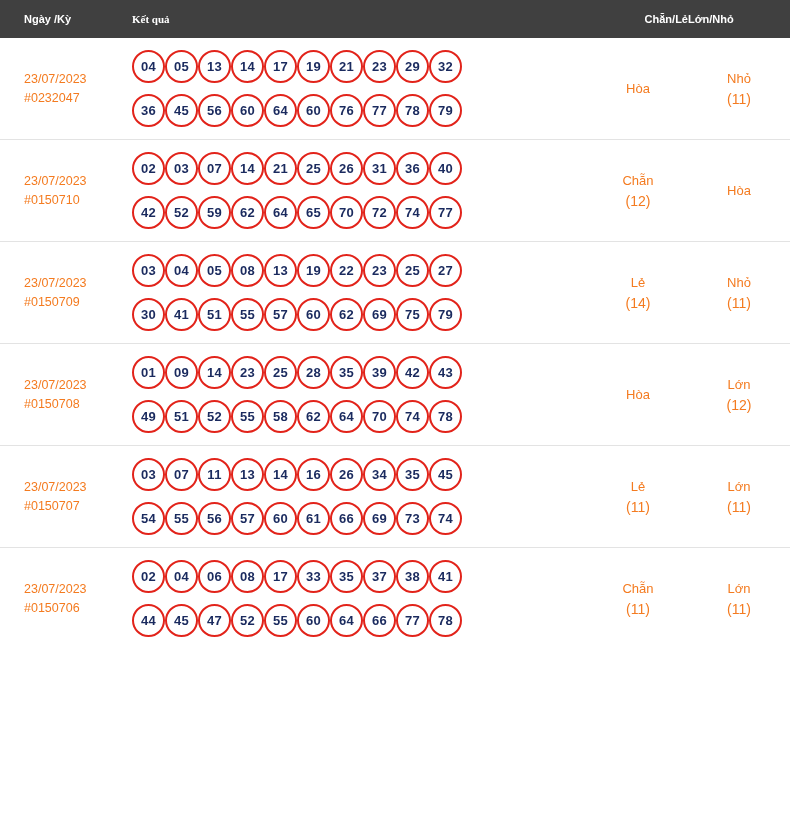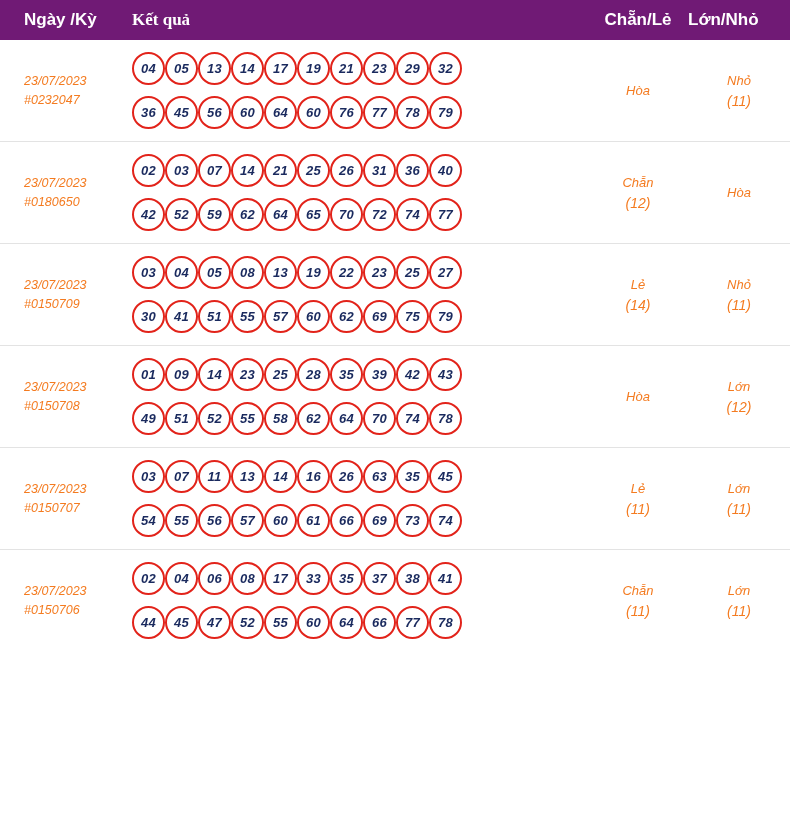--- a/index.html
+++ b/index.html
@@ -12,37 +12,36 @@
     width: 790px;
     height: 814px;
     font-family: "Liberation Sans", sans-serif;
     overflow: hidden;
   }
   .results-table {
     width: 790px;
     border-collapse: collapse;
   }
   thead th {
-    background: #701a75;
+    background: #404040;
     color: #ffffff;
-    font-size: 17px;
+    font-size: 11px;
     font-weight: bold;
     text-align: left;
     padding: 10px 0 10px 0;
     height: 38px;
     vertical-align: middle;
   }
   th.col-date  { width: 118px; padding-left: 24px; }
   th.col-res   { width: 470px; padding-left: 14px; font-family: Liberation Serif, serif; }
-  th.col-oe    { width: 100px; text-align: center; padding: 0; }
+  th.col-oe    { width: 100px; text-align: right; padding: 0; }
   th.col-bs    { width: 102px; text-align: left; padding: 0; }
 
   tbody tr {
     border-bottom: 1px solid #e3e3e3;
-    font-style: italic;
   }
   tbody tr:last-child { border-bottom: none; }
 
   td {
     vertical-align: middle;
     padding: 0;
   }
   td.date-cell {
     padding-left: 24px;
     color: #f47b20;
@@ -132,21 +131,21 @@
           <span class="tag-count"></span>
         </td>
         <td class="bs-cell">
           <span class="tag-main">Nhỏ</span>
           <span class="tag-count">(11)</span>
         </td>
       </tr>
       <tr>
         <td class="date-cell">
           <div>23/07/2023</div>
-          <div>#0180650</div>
+          <div>#0150710</div>
         </td>
         <td class="res-cell">
           <div class="ball-row">
             <div class="ball">02</div>
             <div class="ball">03</div>
             <div class="ball">07</div>
             <div class="ball">14</div>
             <div class="ball">21</div>
             <div class="ball">25</div>
             <div class="ball">26</div>
@@ -263,21 +262,21 @@
         </td>
         <td class="res-cell">
           <div class="ball-row">
             <div class="ball">03</div>
             <div class="ball">07</div>
             <div class="ball">11</div>
             <div class="ball">13</div>
             <div class="ball">14</div>
             <div class="ball">16</div>
             <div class="ball">26</div>
-            <div class="ball">63</div>
+            <div class="ball">34</div>
             <div class="ball">35</div>
             <div class="ball">45</div>
           </div>
           <div class="ball-row">
             <div class="ball">54</div>
             <div class="ball">55</div>
             <div class="ball">56</div>
             <div class="ball">57</div>
             <div class="ball">60</div>
             <div class="ball">61</div>

